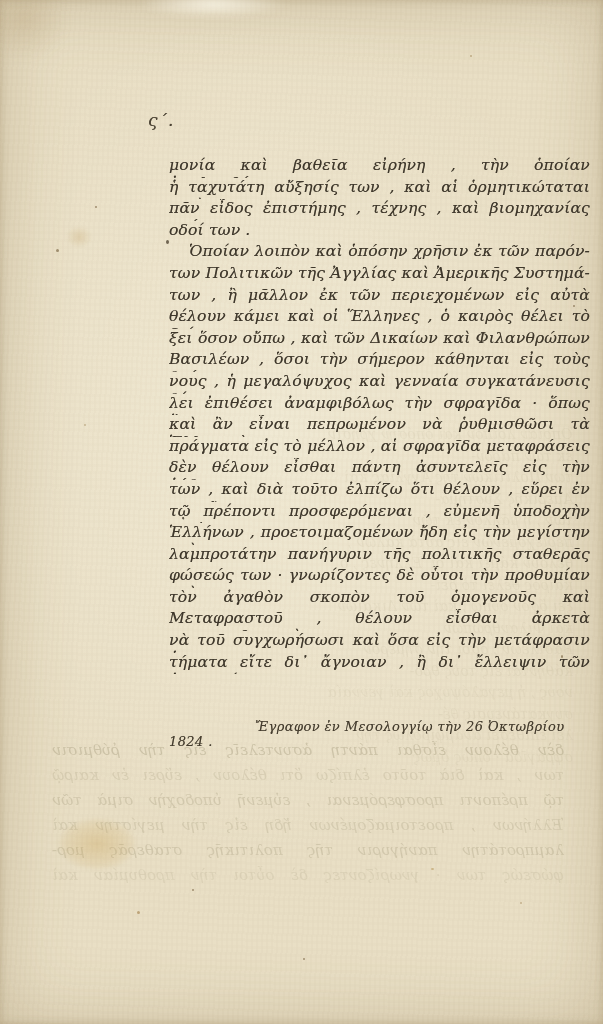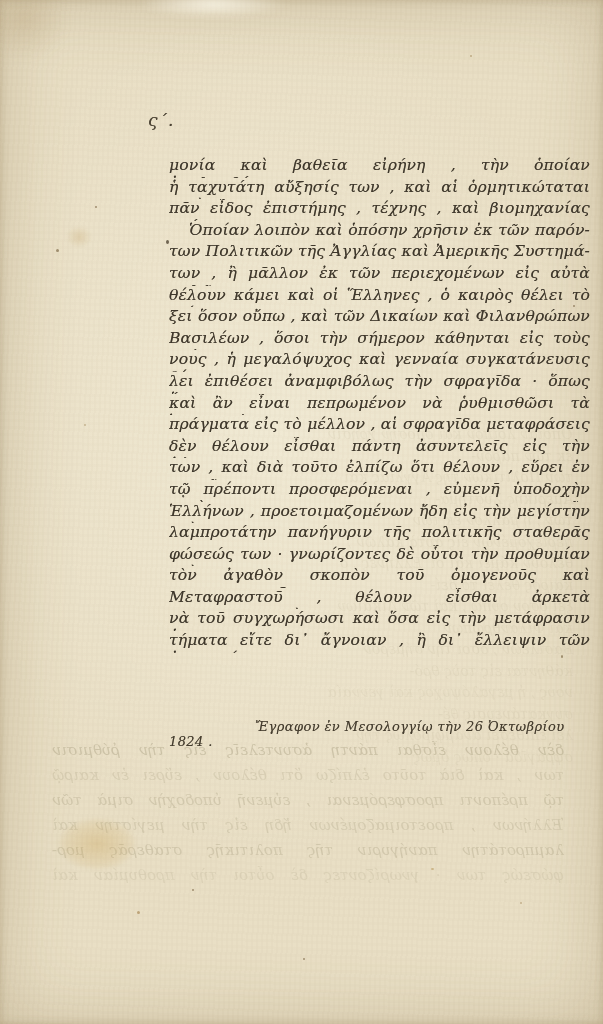--- a/index.html
+++ b/index.html
@@ -135,20 +135,21 @@
       <div class="bleed-line">φώσεώς των · γνωρίζοντες δὲ οὗτοι τὴν προθυμίαν καὶ</div>
     </div>
 
   <div class="signature">ς΄.</div>
 
   <div class="text-block">
       <div class="para">
         <div class="line">μονία καὶ βαθεῖα εἰρήνη , τὴν ὁποίαν ἀπολαμβάνουσιν ,</div>
         <div class="line">ἡ ταχυτάτη αὔξησίς των , καὶ αἱ ὁρμητικώταται περὶ</div>
         <div class="line">πᾶν εἶδος ἐπιστήμης , τέχνης , καὶ βιομηχανίας πρό-</div>
+        <div class="line last">οδοί των .</div>
       </div>
       <div class="para">
         <div class="line first-indent">Ὁποίαν λοιπὸν καὶ ὁπόσην χρῆσιν ἐκ τῶν παρόν-</div>
         <div class="line">των Πολιτικῶν τῆς Ἀγγλίας καὶ Ἀμερικῆς Συστημά-</div>
         <div class="line">των , ἢ μᾶλλον ἐκ τῶν περιεχομένων εἰς αὐτὰ καλῶν ,</div>
         <div class="line">θέλουν κάμει καὶ οἱ Ἕλληνες , ὁ καιρὸς θέλει τὸ δεί-</div>
         <div class="line">ξει ὅσον οὔπω , καὶ τῶν Δικαίων καὶ Φιλανθρώπων</div>
         <div class="line">Βασιλέων , ὅσοι τὴν σήμερον κάθηνται εἰς τοὺς θρό-</div>
         <div class="line">νους , ἡ μεγαλόψυχος καὶ γενναία συγκατάνευσις θέ-</div>
         <div class="line">λει ἐπιθέσει ἀναμφιβόλως τὴν σφραγῖδα · ὅπως ὅμως</div>

